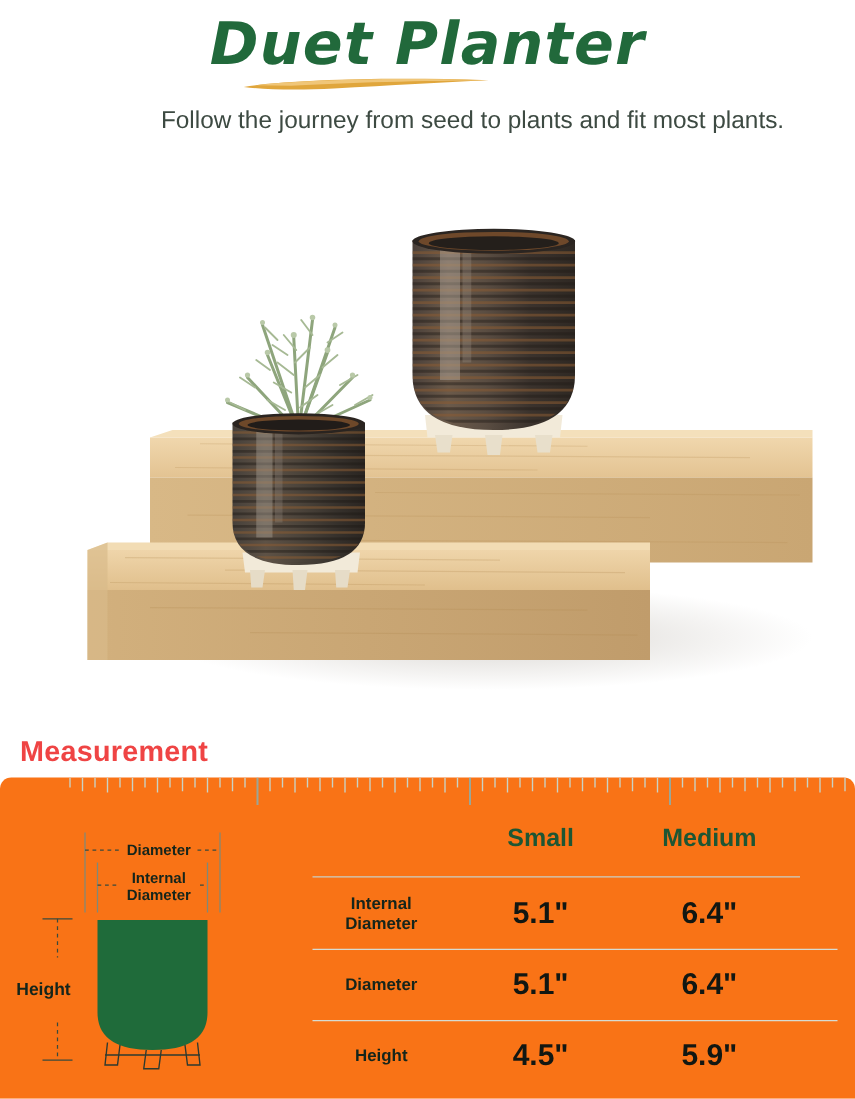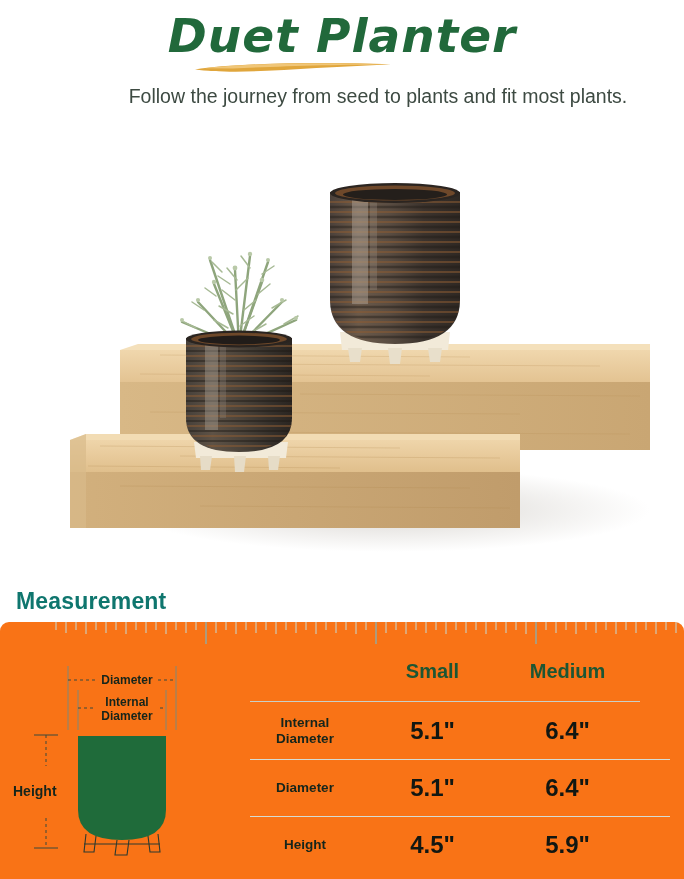--- a/index.html
+++ b/index.html
@@ -46,21 +46,21 @@
     background:#ffffff;
     overflow:hidden;
   }
   .photo svg { display:block; }
 
   
   .measure-heading {
     position:absolute; left:16px; top:588px;
     font-size:23px;
     font-weight:bold;
-    color:#0f766e;
+    color:#ef4444;
     letter-spacing:0.2px;
   }
 
   .panel {
     position:absolute; left:0px; top:622px; width:684px; height:257px;
     background:#f97316;
     border-radius:9px 9px 0 0;
     overflow:hidden;
   }
 

